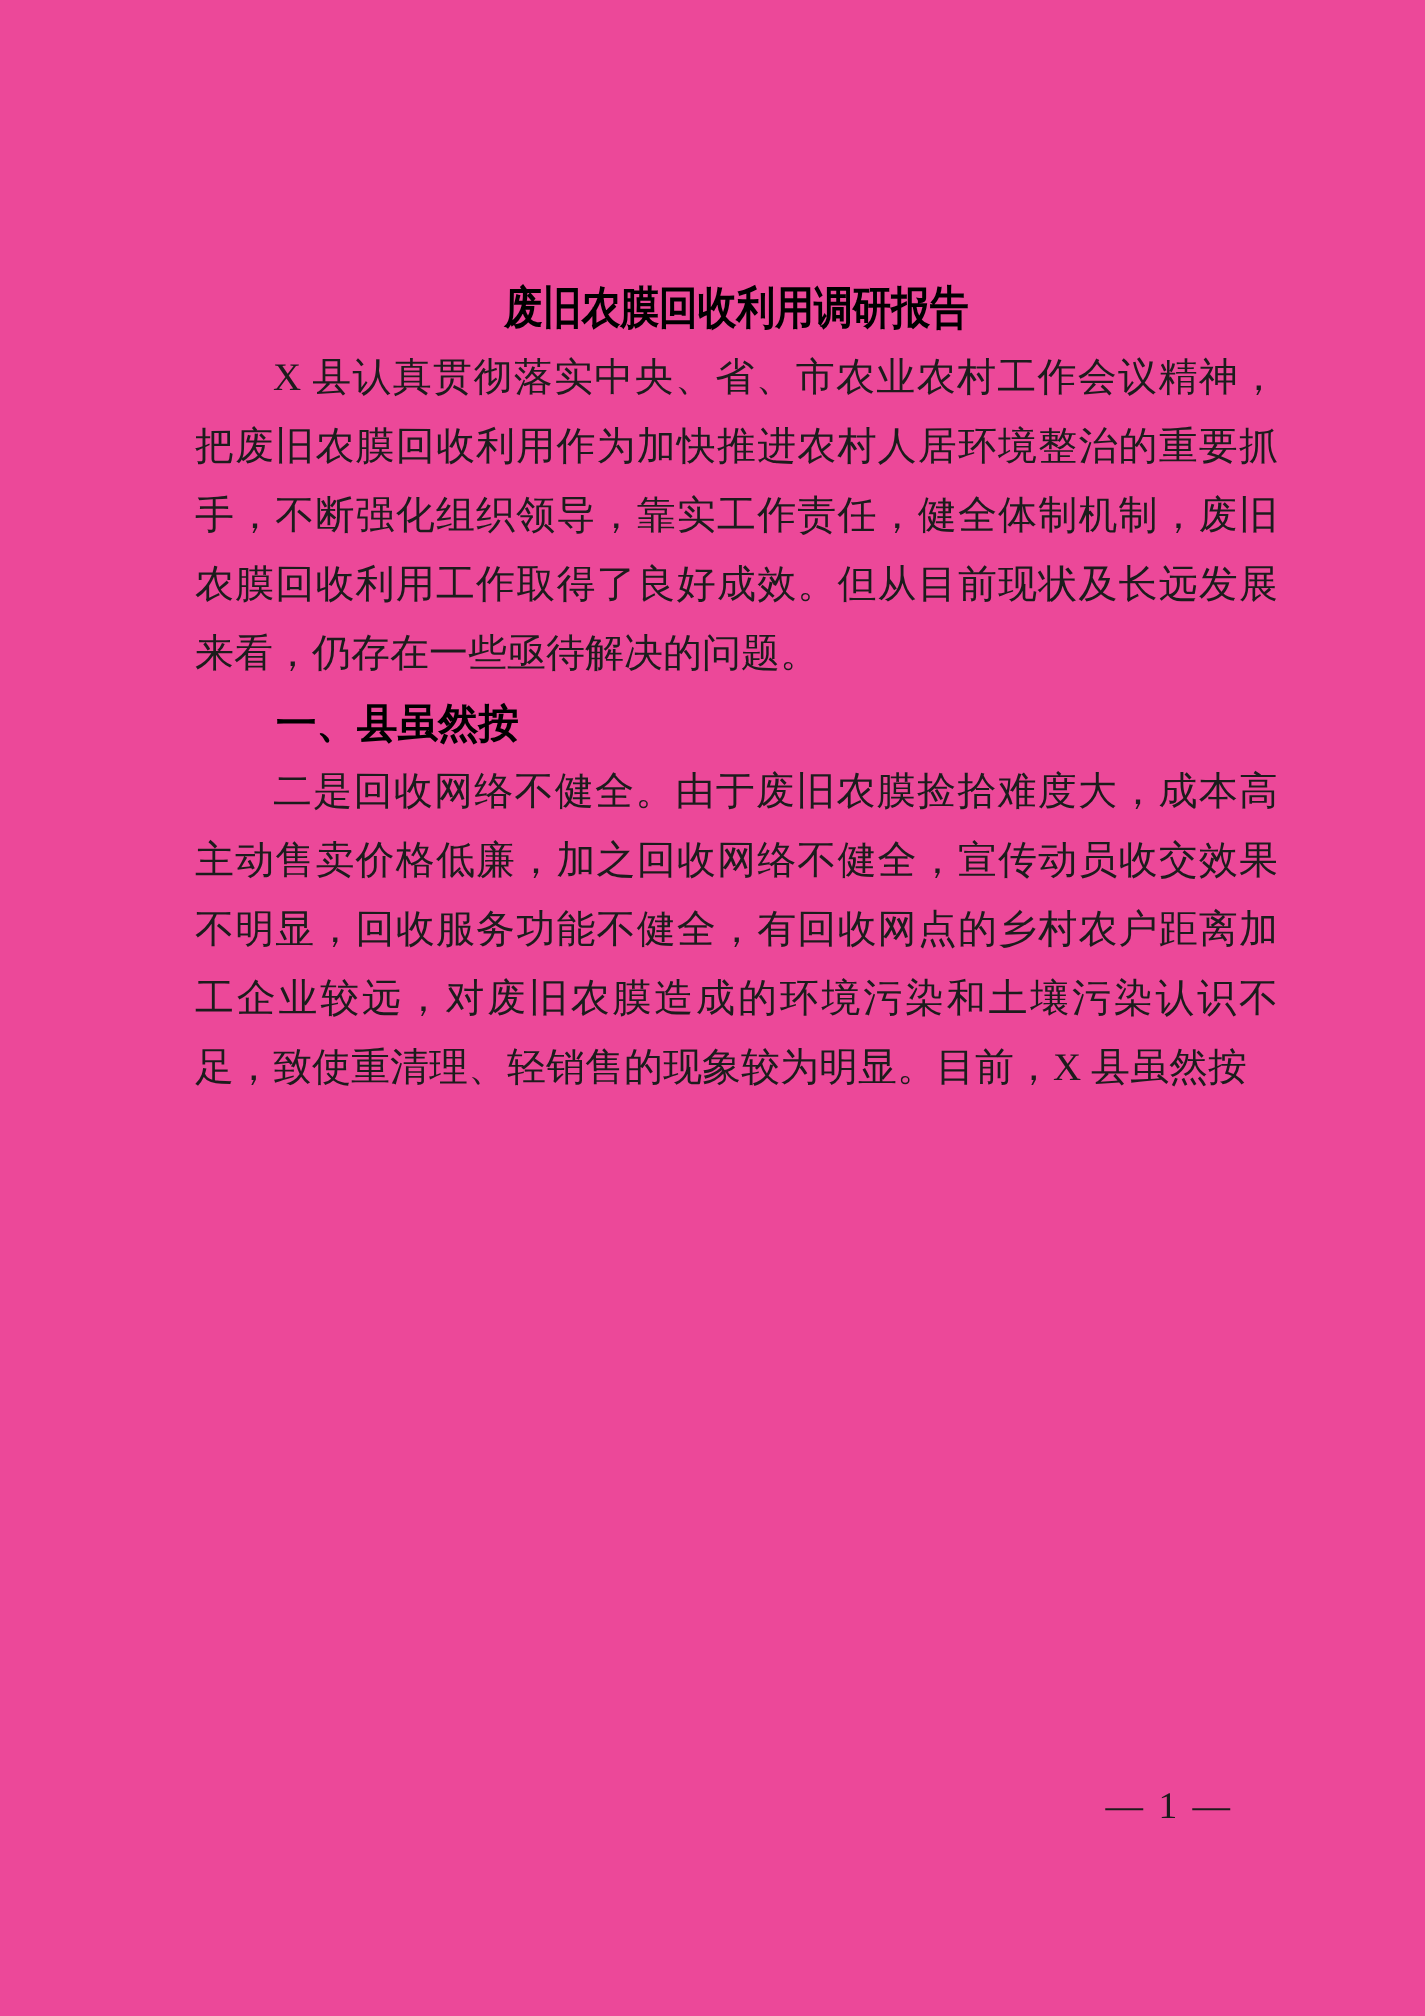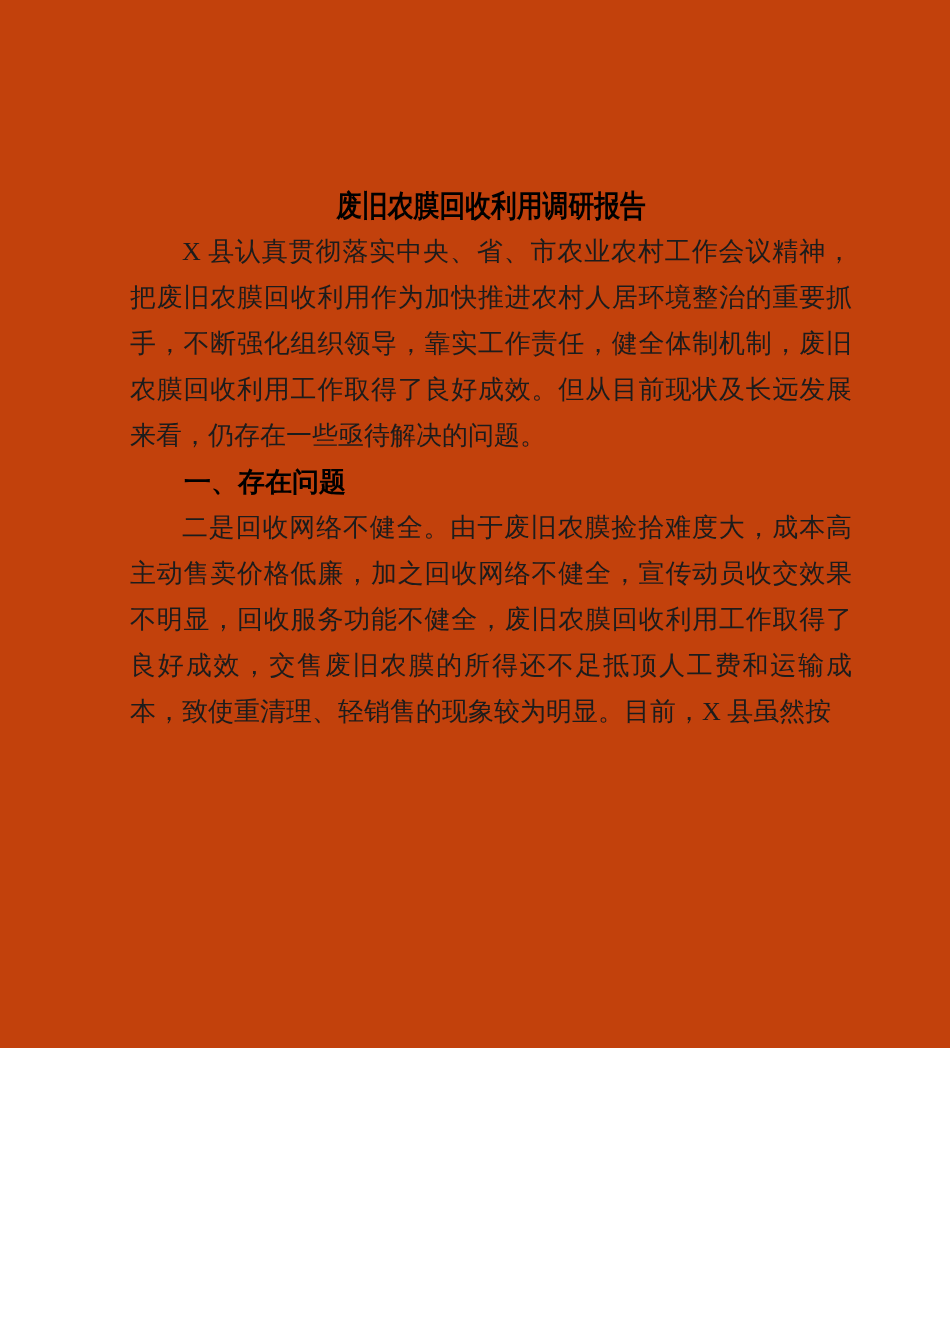--- a/index.html
+++ b/index.html
@@ -3,22 +3,22 @@
 <meta charset="utf-8">
 <style>
   html, body {
     margin: 0;
     padding: 0;
     background: #ffffff;
   }
   .page {
     position: relative;
     width: 950px;
-    height: 1048px;
-    background: #c2410c;
+    height: 1344px;
+    background: #ec4899;
     overflow: hidden;
     color: #1c1c1c;
   }
   .content {
     position: absolute;
     left: 130px;
     top: 183px;
     width: 722px;
   }
   .doc-title {
@@ -76,17 +76,17 @@
 </style>
 </head>
 <body>
 
 <div class="page">
   <div class="content">
     <h1 class="doc-title">
       <span class="title-inner">废旧农膜回收利用调研报告</span>
     </h1>
     <p class="body-text">X 县认真贯彻落实中央、省、市农业农村工作会议精神，把废旧农膜回收利用作为加快推进农村人居环境整治的重要抓手，不断强化组织领导，靠实工作责任，健全体制机制，废旧农膜回收利用工作取得了良好成效。但从目前现状及长远发展来看，仍存在一些亟待解决的问题。</p>
-    <h2 class="section-heading">一、存在问题</h2>
-    <p class="body-text">二是回收网络不健全。由于废旧农膜捡拾难度大，成本高主动售卖价格低廉，加之回收网络不健全，宣传动员收交效果不明显，回收服务功能不健全，废旧农膜回收利用工作取得了良好成效，交售废旧农膜的所得还不足抵顶人工费和运输成本，致使重清理、轻销售的现象较为明显。目前，X 县虽然按</p>
+    <h2 class="section-heading">一、县虽然按</h2>
+    <p class="body-text">二是回收网络不健全。由于废旧农膜捡拾难度大，成本高主动售卖价格低廉，加之回收网络不健全，宣传动员收交效果不明显，回收服务功能不健全，有回收网点的乡村农户距离加工企业较远，对废旧农膜造成的环境污染和土壤污染认识不足，致使重清理、轻销售的现象较为明显。目前，X 县虽然按</p>
   </div>
   <div class="page-number">— 1 —</div>
 </div>
 
 </body></html>

